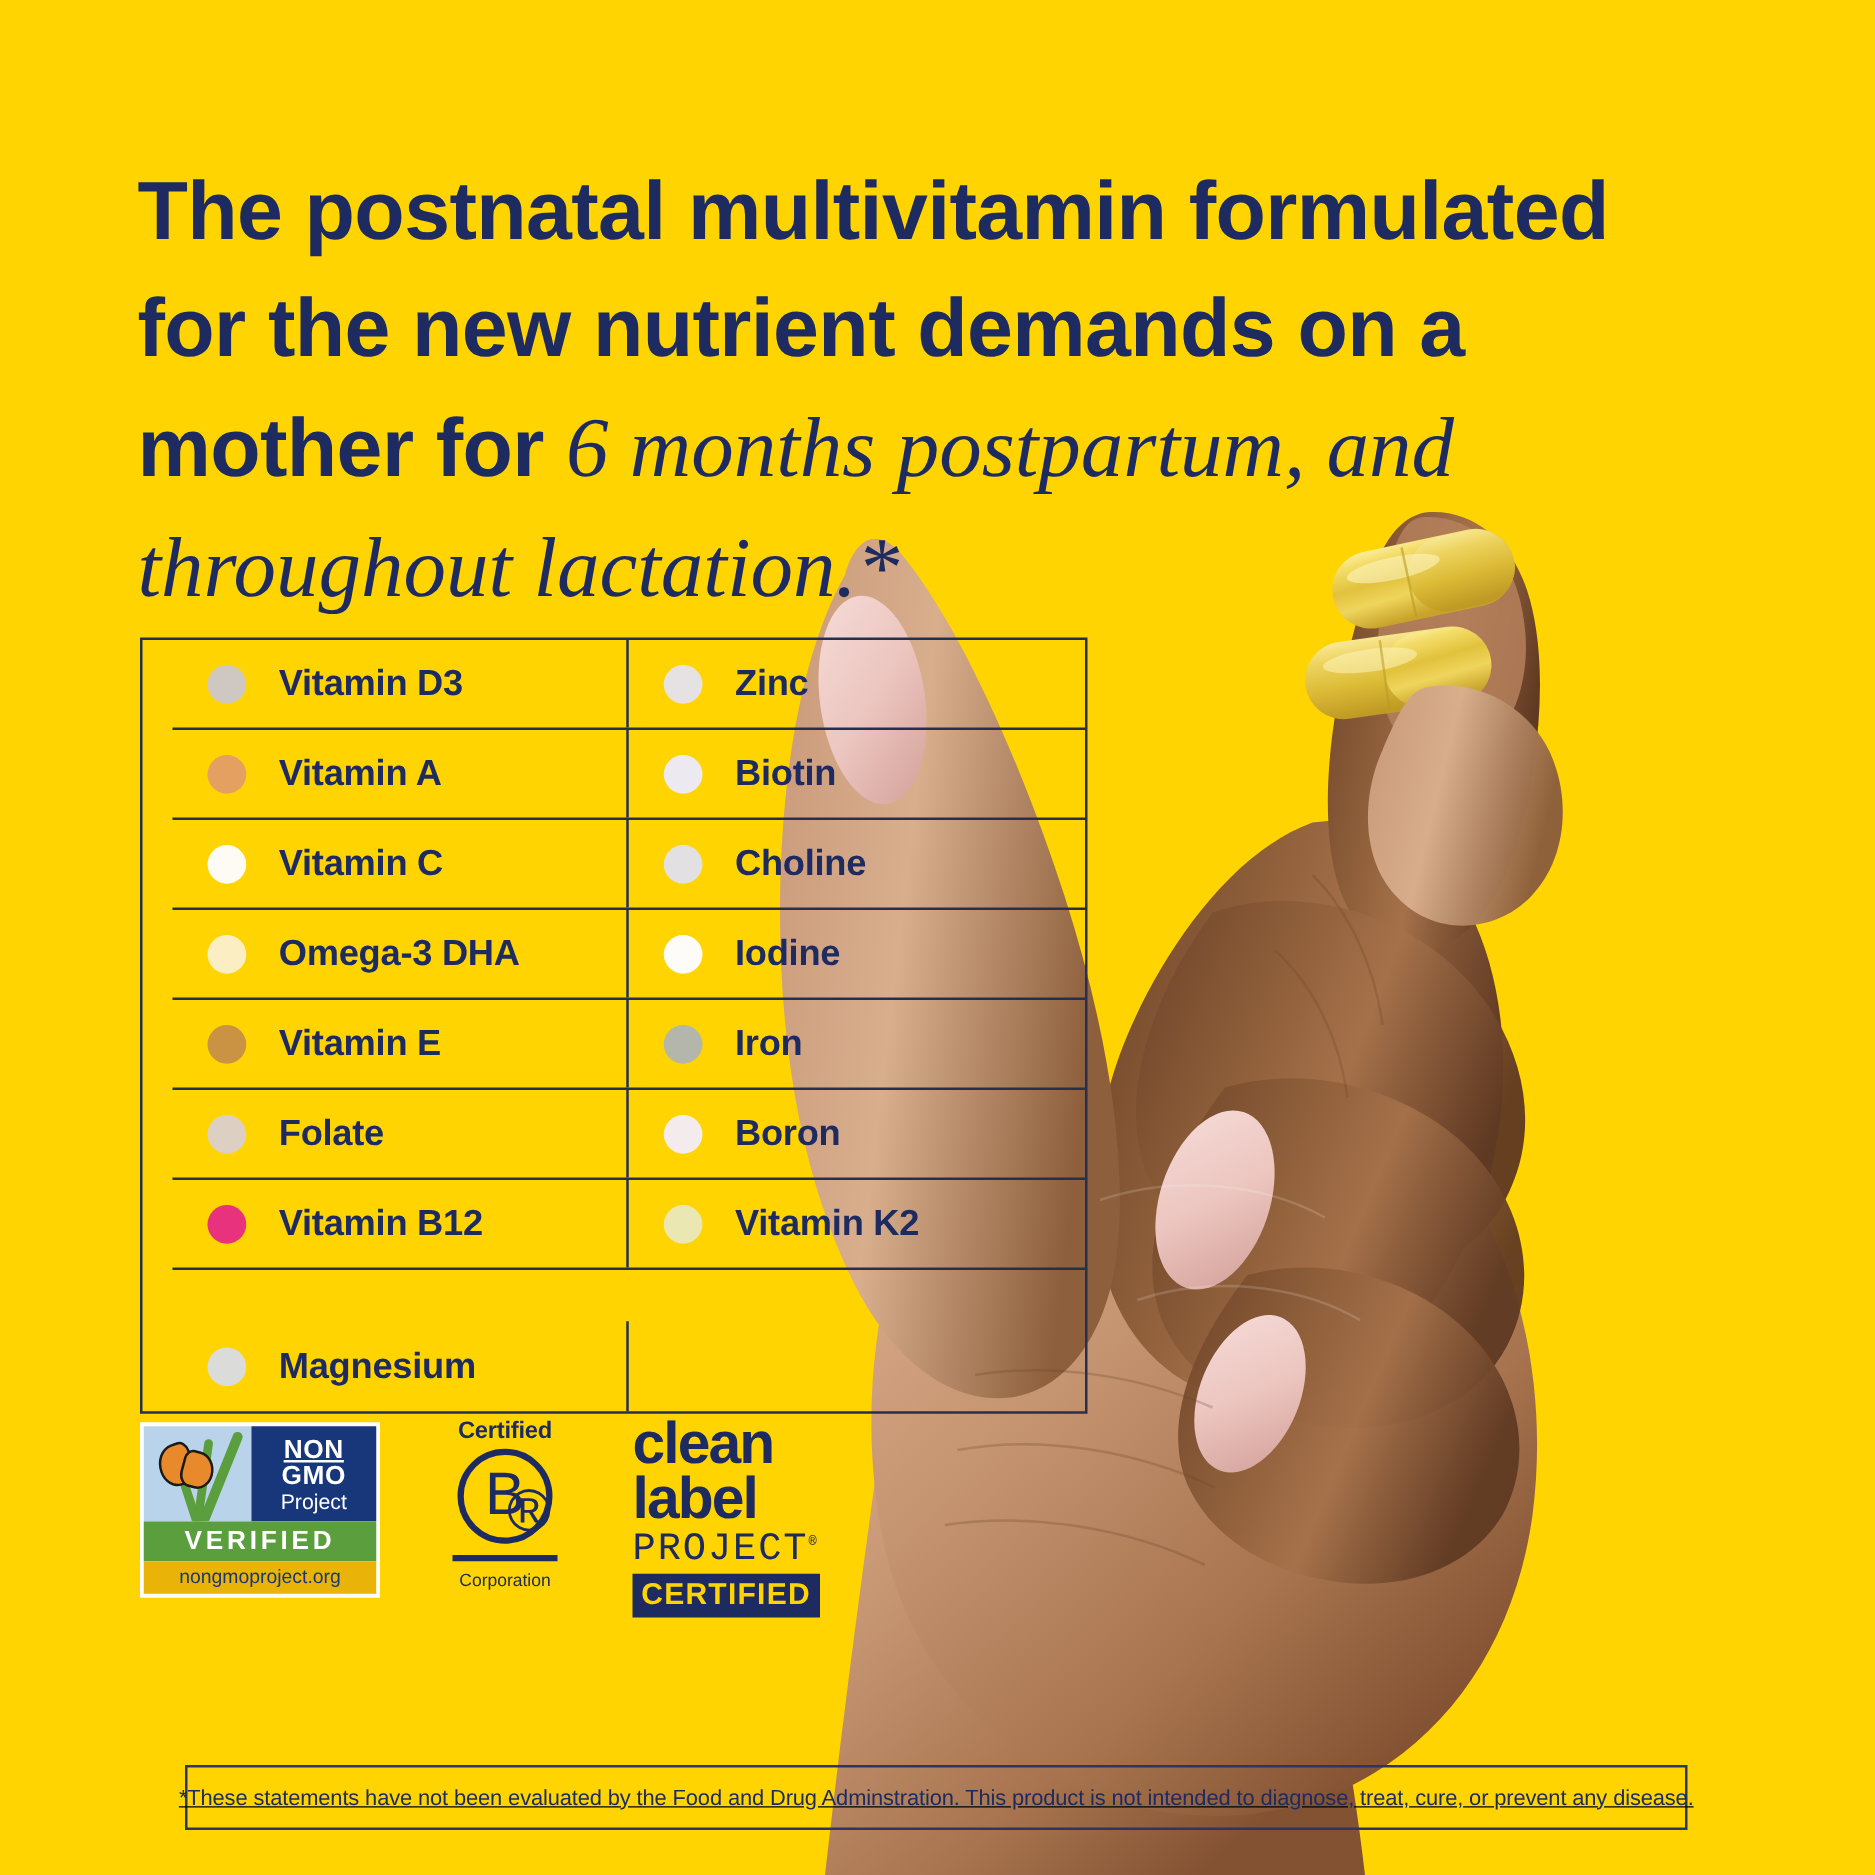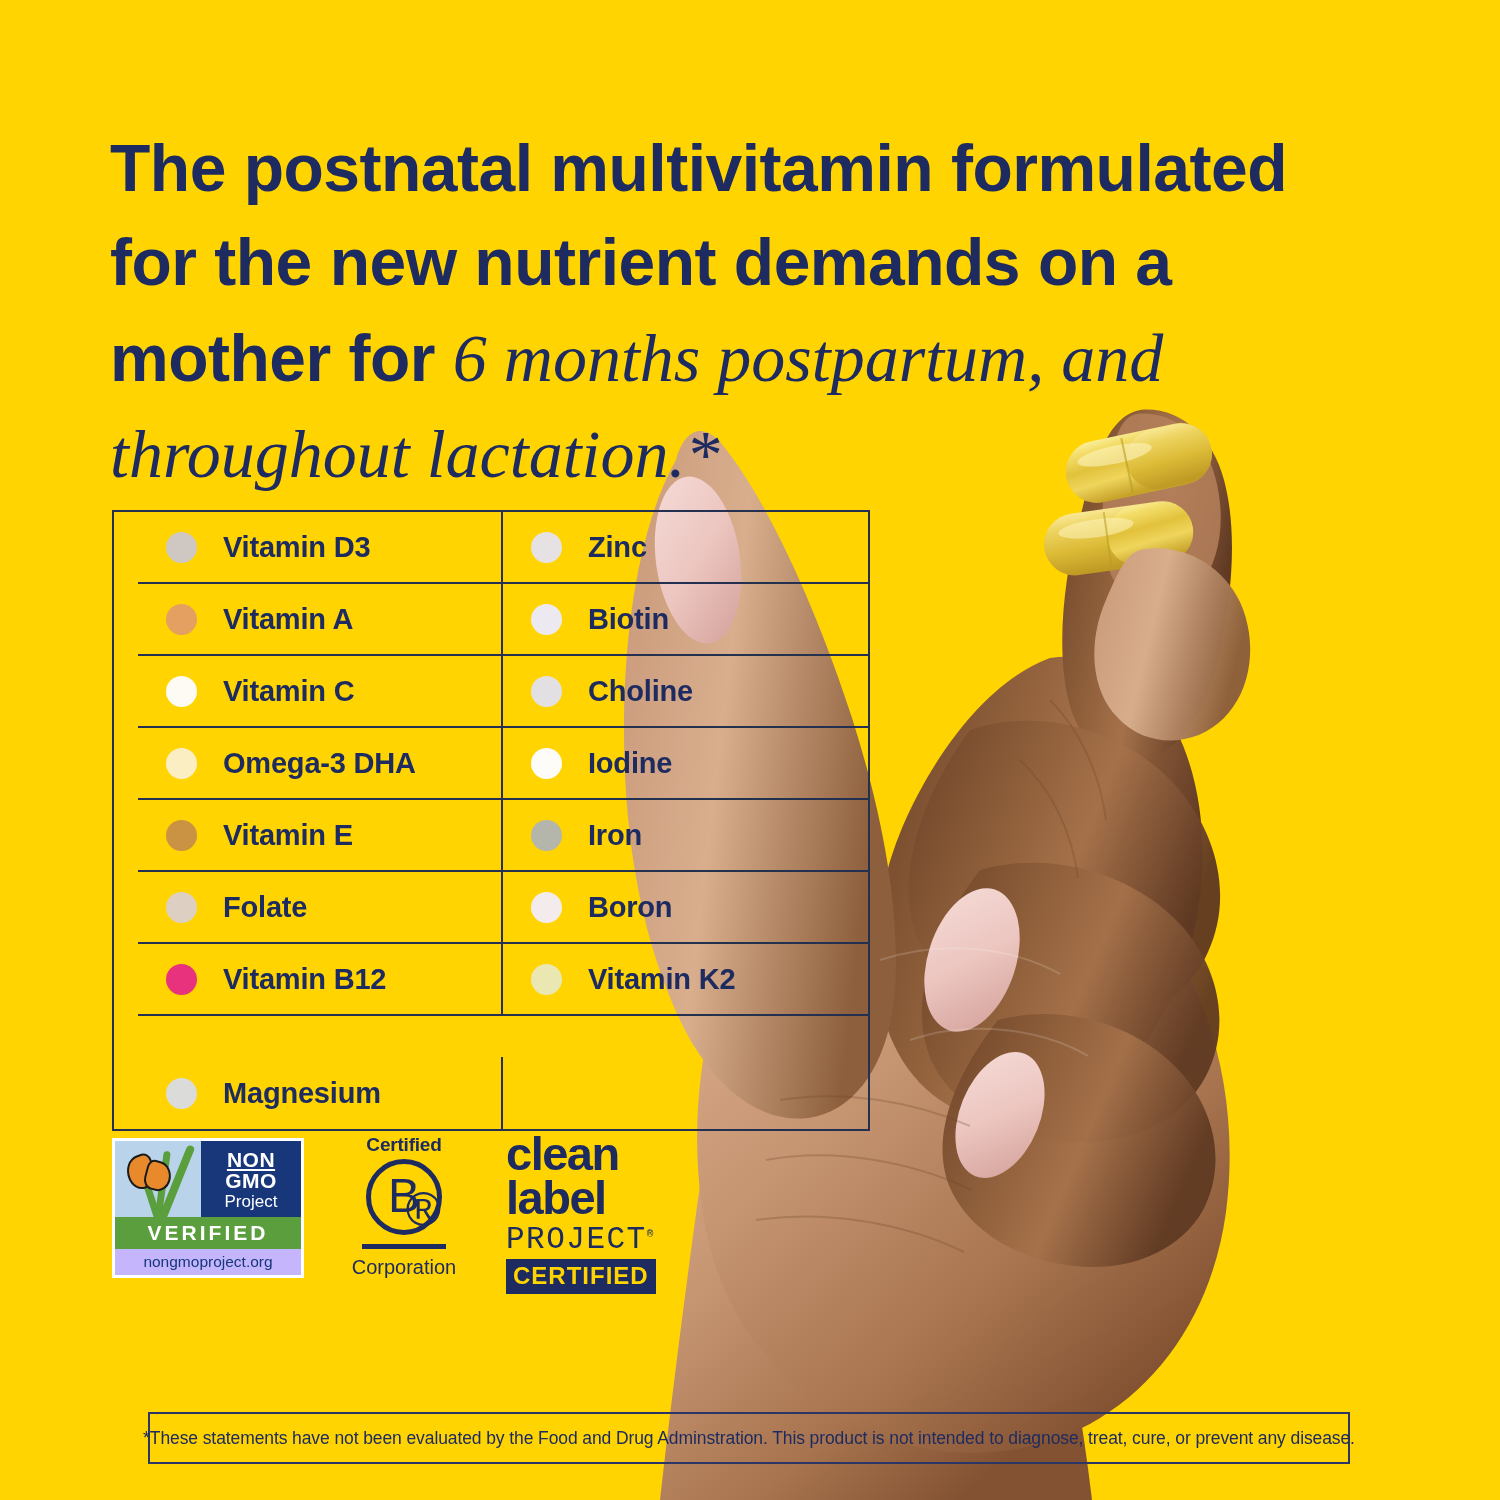--- a/index.html
+++ b/index.html
@@ -152,21 +152,21 @@
     color: #fff;
     font-size: 21px;
     font-weight: 600;
     letter-spacing: 3px;
     display: flex;
     align-items: center;
     justify-content: center;
   }
   .nongmo-url {
     height: 27px;
-    background: #c4b5fd;
+    background: #eab308;
     color: #17377a;
     font-size: 15.5px;
     display: flex;
     align-items: center;
     justify-content: center;
   }
 
   
   .bcorp {
     width: 120px;
@@ -182,21 +182,21 @@
   .bcorp .ring {
     width: 76px; height: 76px; border-radius: 50%;
     border: 5px solid #1D2B60;
     display: flex; align-items: center; justify-content: center;
     margin-top: 3px; box-sizing: border-box;
     position: relative;
   }
   .bcorp .ring span { font-size: 48px; font-weight: 400; line-height: 1; margin-top: -3px;}
   .bcorp .reg { position:absolute; right:-4px; bottom:-4px; font-size:9px;}
   .bcorp .bar { width: 84px; height: 5px; background: #1D2B60; margin-top: 9px;}
-  .bcorp .c-bot { font-size: 20px; font-weight: 400; margin-top: 7px;}
+  .bcorp .c-bot { font-size: 14px; font-weight: 400; margin-top: 7px;}
 
   
   .cleanlabel {
     width: 180px;
     color: #1D2B60;
     margin-top: -6px;
   }
   .cleanlabel .cl1 {
     font-size: 47px;
     font-weight: 700;
@@ -238,20 +238,21 @@
     position: absolute;
     left: 148px;
     top: 1412px;
     width: 1202px;
     height: 52px;
     border: 2px solid #2b3566;
     box-sizing: border-box;
     display: flex;
     align-items: center;
     justify-content: center;
+    text-decoration: underline;
   }
   .footer span {
     color: #1D2B60;
     font-size: 17.5px;
     letter-spacing: -0.1px;
     white-space: nowrap;
   }
 </style>
 </head>
 <body>

